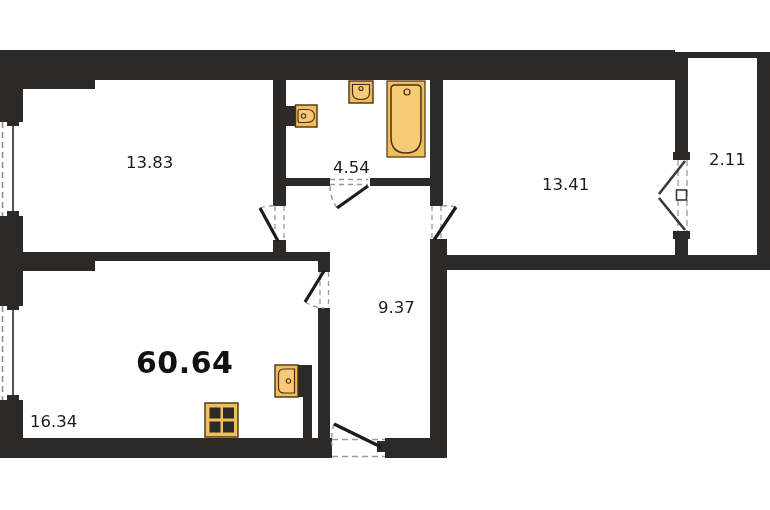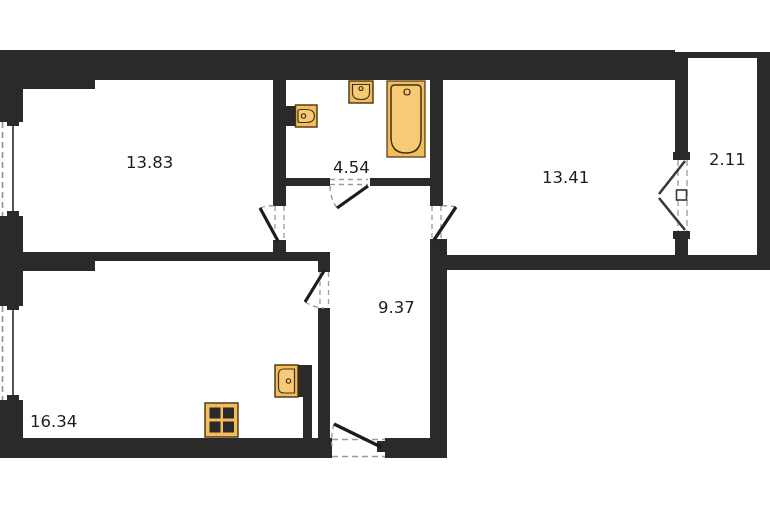--- a/index.html
+++ b/index.html
@@ -7,21 +7,21 @@
          font-family:"Liberation Sans", sans-serif;}
   #plan-svg{position:absolute;left:0;top:0;}
   .room-label{position:absolute;color:#1b1b1b;font-size:16.5px;white-space:nowrap;
               font-family:"DejaVu Sans","Liberation Sans",sans-serif;}
   .total-label{position:absolute;color:#111;font-size:30px;font-weight:bold;white-space:nowrap;
                letter-spacing:0.5px;font-family:"DejaVu Sans","Liberation Sans",sans-serif;}
   .watermark{position:absolute;color:#000;opacity:0.055;font-size:27px;font-weight:bold;
              letter-spacing:14px;white-space:nowrap;}
   .lbl-living{left:126px;top:153px;}
   .lbl-bath{left:333px;top:130px;margin-top:28px;}
-  .lbl-bedroom{left:542px;top:168px;}
+  .lbl-bedroom{left:542px;top:175px;}
   .lbl-balcony{left:709px;top:150px;}
   .lbl-hall{left:358px;top:298px;margin-left:20px;}
   .lbl-kitchen{left:30px;top:412px;}
   .lbl-total{left:136px;top:345px;}
   .lbl-watermark{left:296px;top:234px;}
 </style>
 </head>
 <body>
 
 <div id="stage">
@@ -151,13 +151,14 @@
   </svg>
 
 
   <span class="room-label lbl-living">13.83</span>
   <span class="room-label lbl-bath">4.54</span>
   <span class="room-label lbl-bedroom">13.41</span>
   <span class="room-label lbl-balcony">2.11</span>
   <span class="room-label lbl-hall">9.37</span>
   <span class="room-label lbl-kitchen">16.34</span>
 
+  <span class="total-label lbl-total">60.64</span>
 </div>
 
 </body></html>

